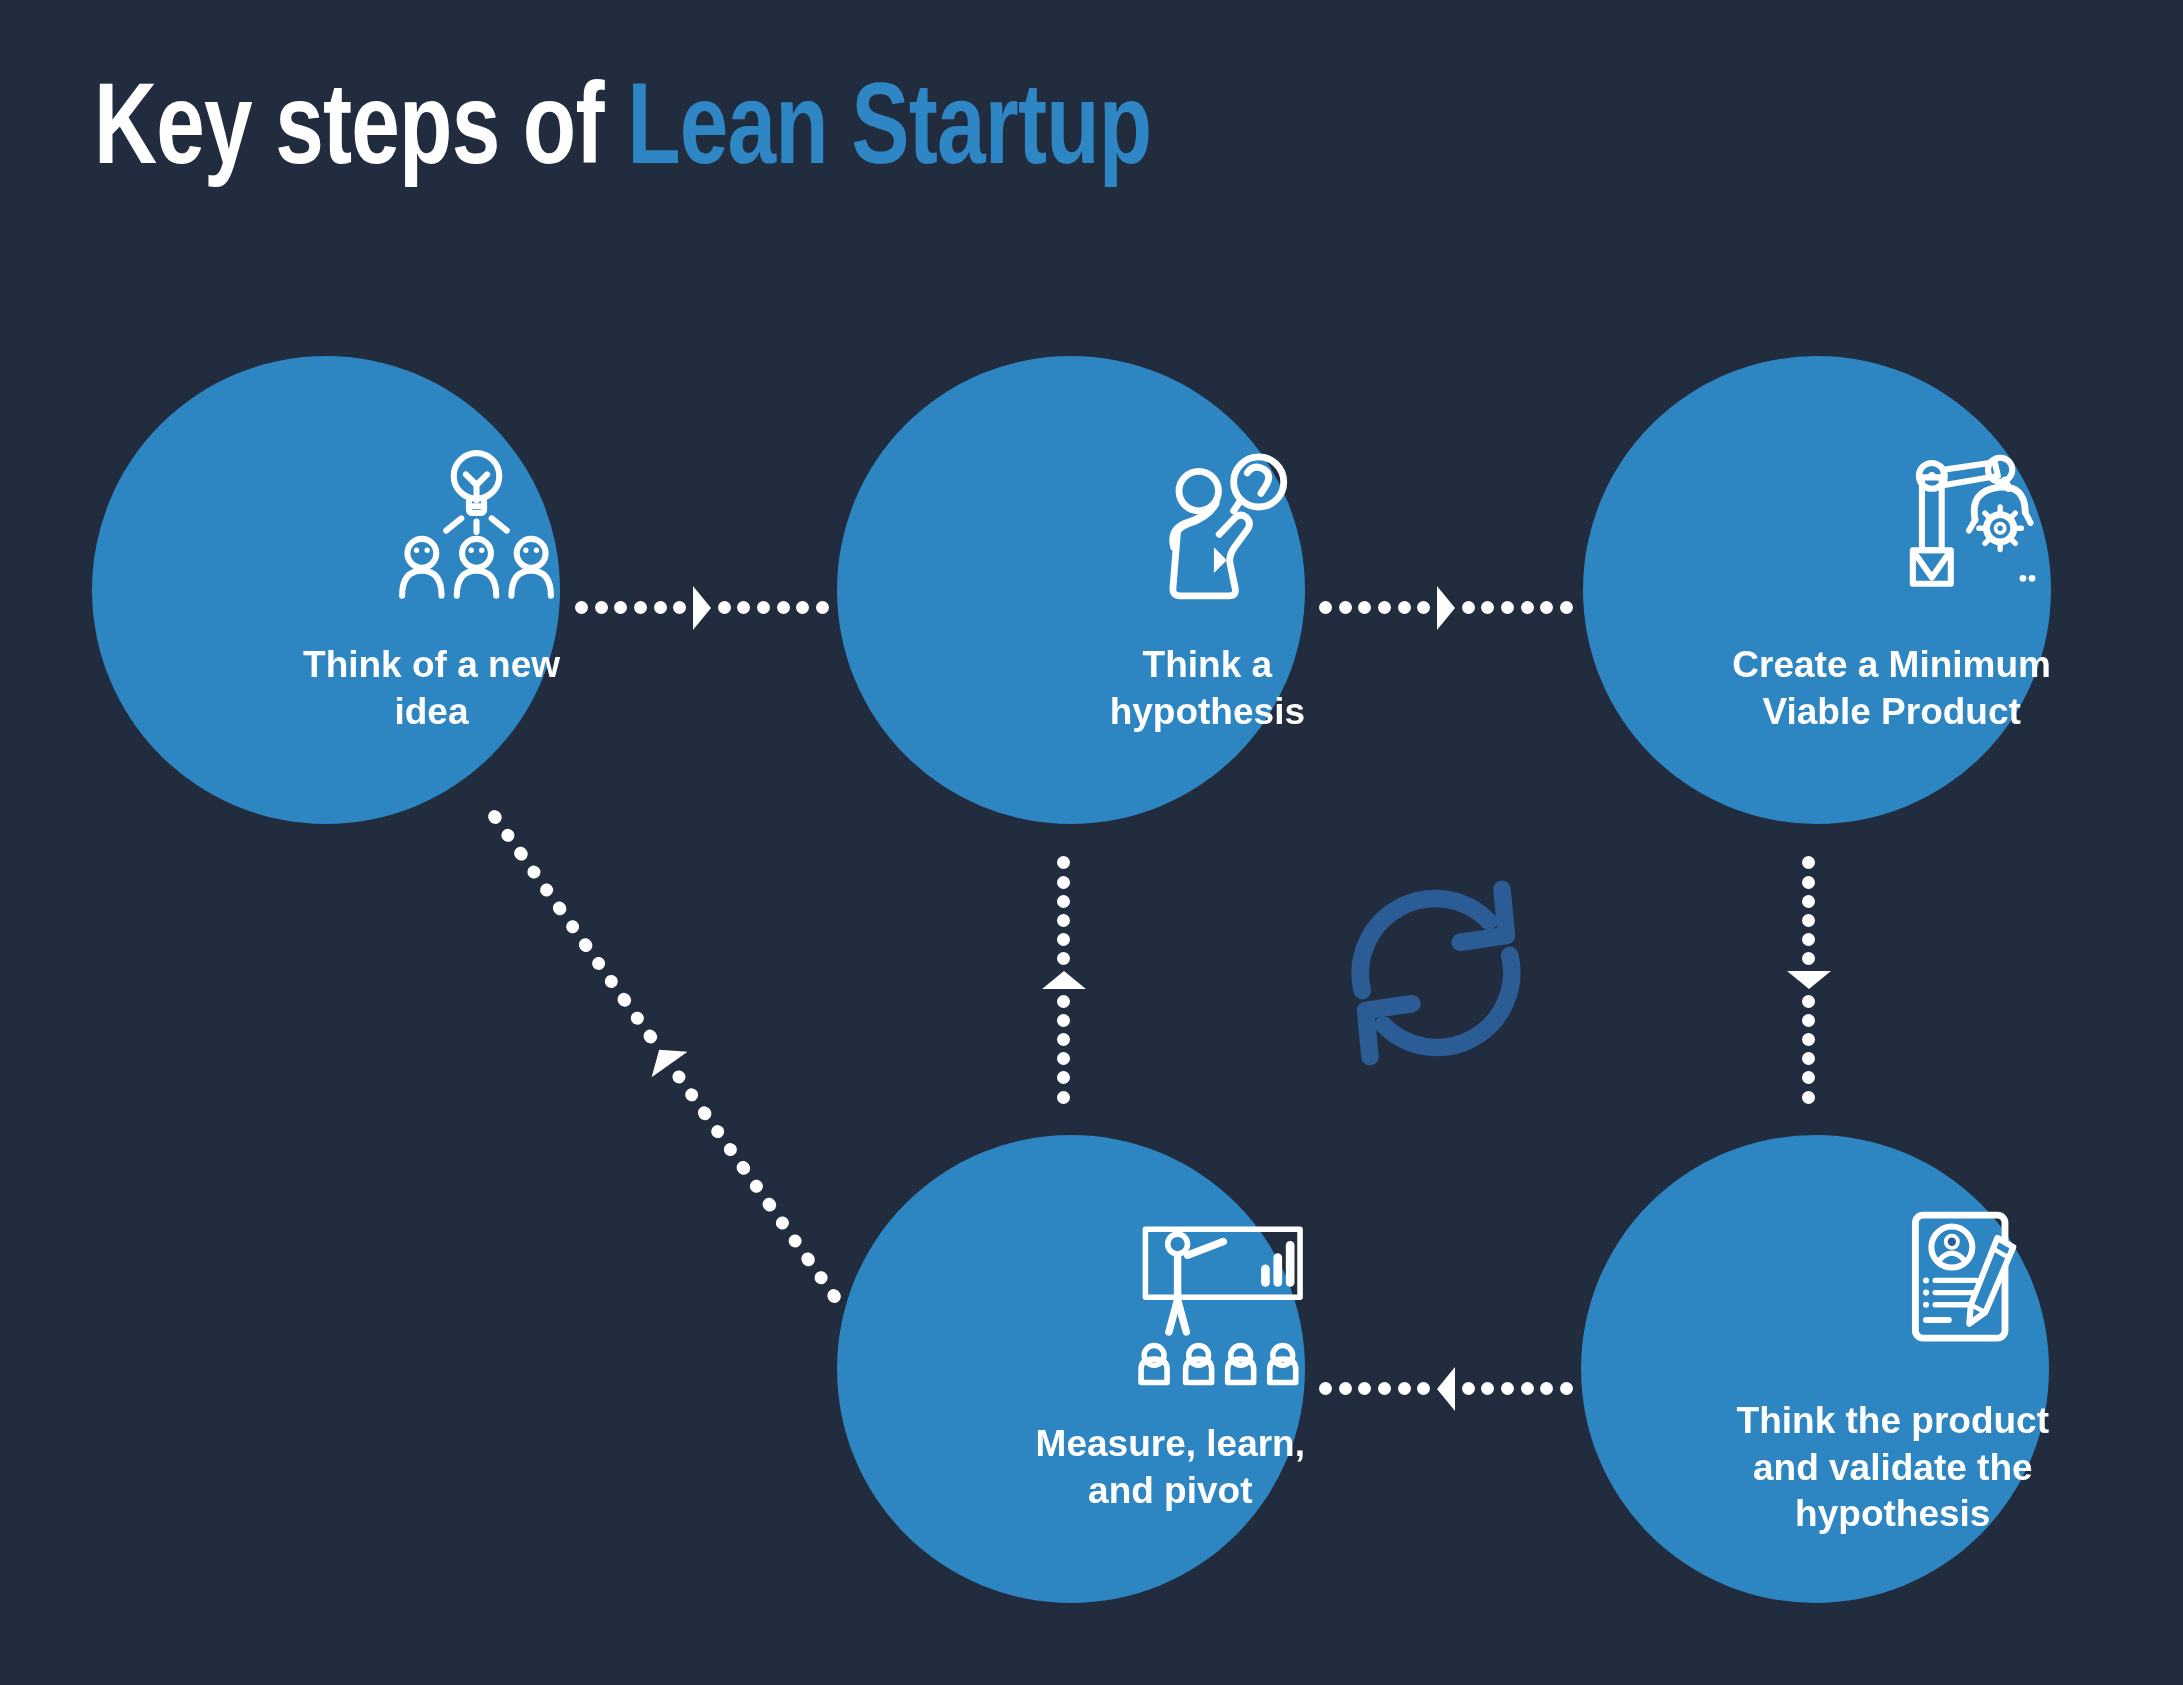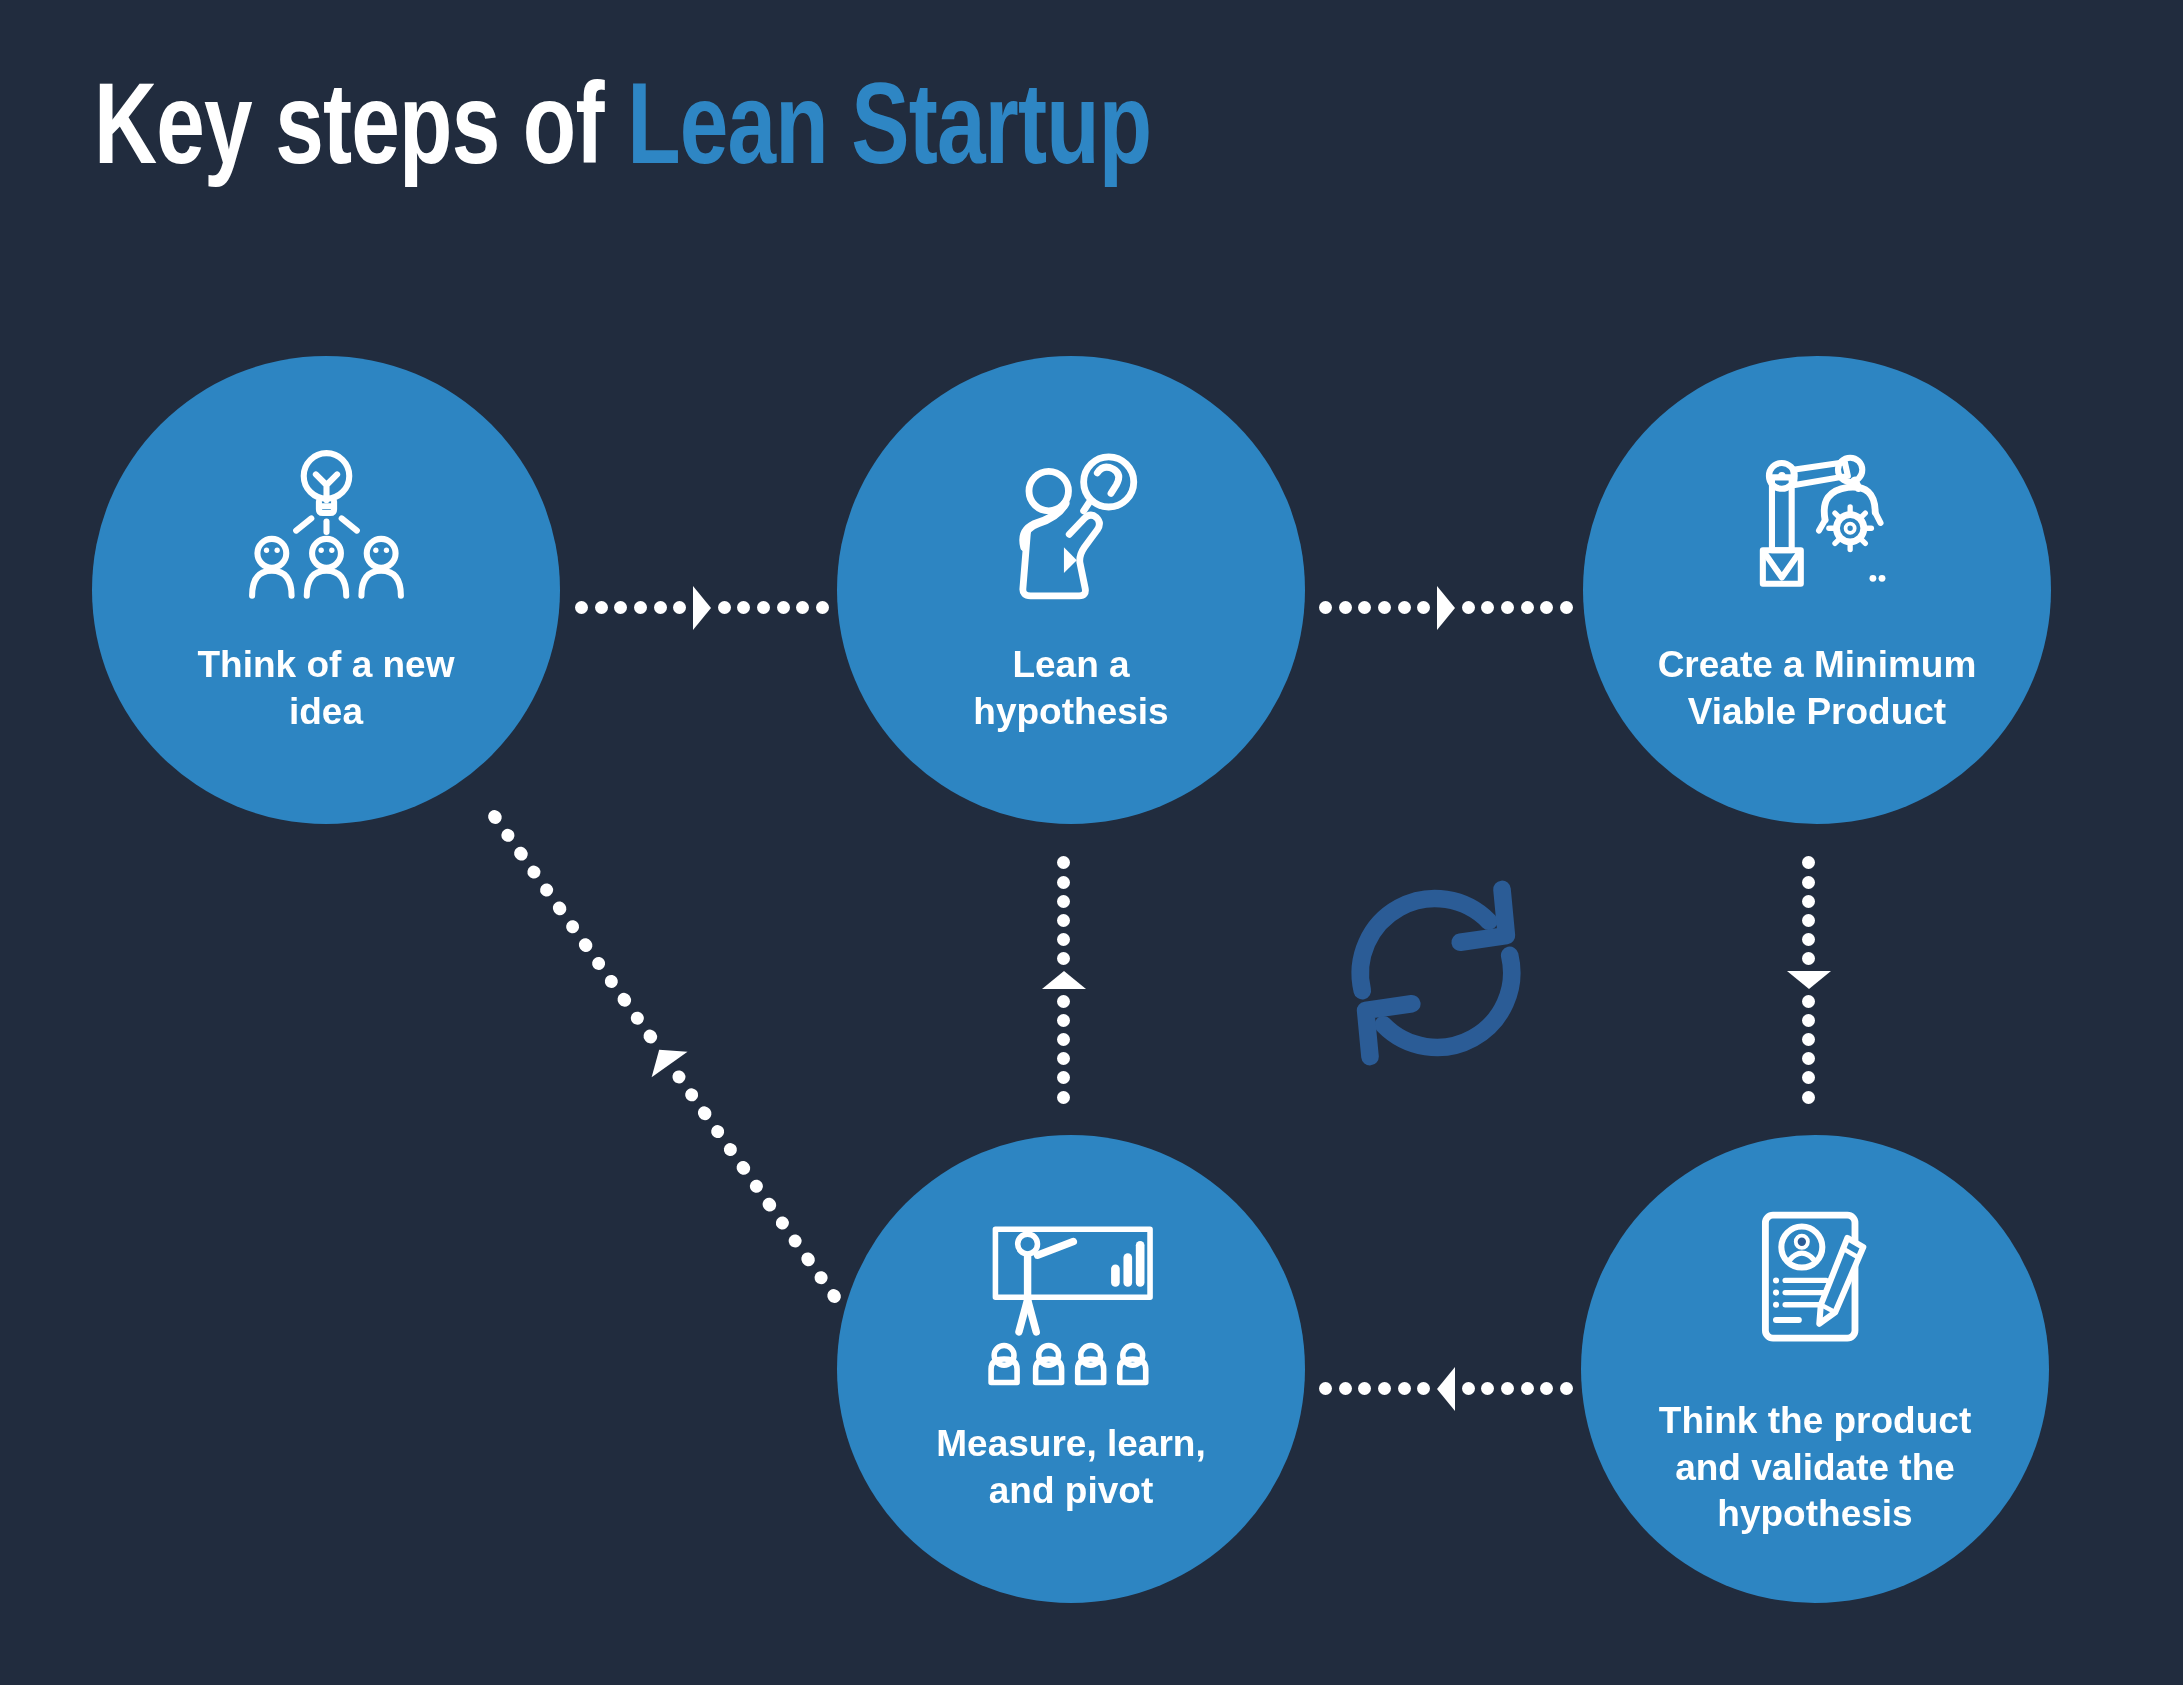--- a/index.html
+++ b/index.html
@@ -26,21 +26,21 @@
     font-size:115px;font-weight:700;line-height:1;
     letter-spacing:-1.1px;white-space:nowrap;
     color:var(--text);
     transform:scaleX(0.76);transform-origin:left top;
   }
   .title .hl{color:var(--title-highlight);}
   
   .step{
     position:absolute;width:468px;height:468px;border-radius:50%;
     background:var(--circle-fill);
-    display:flex;flex-direction:column;align-items:center;justify-content:center;
+    display:flex;flex-direction:column;align-items:flex-end;justify-content:center;
     gap:31px;
   }
   .step .icon{width:167px;height:167px;flex:none;}
   .step .icon svg{width:100%;height:100%;display:block;}
   .step .label{
     color:var(--text);font-size:37px;font-weight:700;line-height:1.26;
     text-align:center;white-space:pre-line;
   }
   #step-think{left:92px;top:356px;}
   #step-hypothesis{left:837px;top:356px;}
@@ -115,21 +115,21 @@
       <svg viewBox="0 0 220 220" fill="none" stroke="#FFFFFF" stroke-width="9" stroke-linecap="round" stroke-linejoin="round">
         <circle cx="159" cy="50" r="33"></circle>
         <path d="M144 38 Q152 26 165 33 Q177 40 169 54 L162 65"></path>
         <path d="M134 76 L126 88"></path>
         <circle cx="80" cy="62" r="26"></circle>
         <path d="M52 116 L46 190 Q45 200 56 200 L120 200 Q130 200 128 190 L121 156 Q120 146 127 136 L144 113 Q150 104 143 97 Q135 90 127 98 L107 119"></path>
         <path d="M48 136 Q42 112 66 104 Q92 96 102 78" stroke-width="11"></path>
         <path d="M100 136 L100 170 L117 153 Z" fill="#FFFFFF" stroke="none"></path>
       </svg>
     </span>
-    <div class="label">Lean a
+    <div class="label">Think a
 hypothesis</div>
   </div>
 
   <div class="step" id="step-mvp">
     <span class="icon">
       <svg viewBox="0 0 220 220" fill="none" stroke="#FFFFFF" stroke-width="8" stroke-linecap="round" stroke-linejoin="round">
         <rect x="50" y="44" width="26" height="96"></rect>
         <rect x="38" y="140" width="50" height="44"></rect>
         <path d="M42 146 L63 176 L84 146"></path>
         <path d="M78 34 L146 24 L150 42 L80 54 Z"></path>

